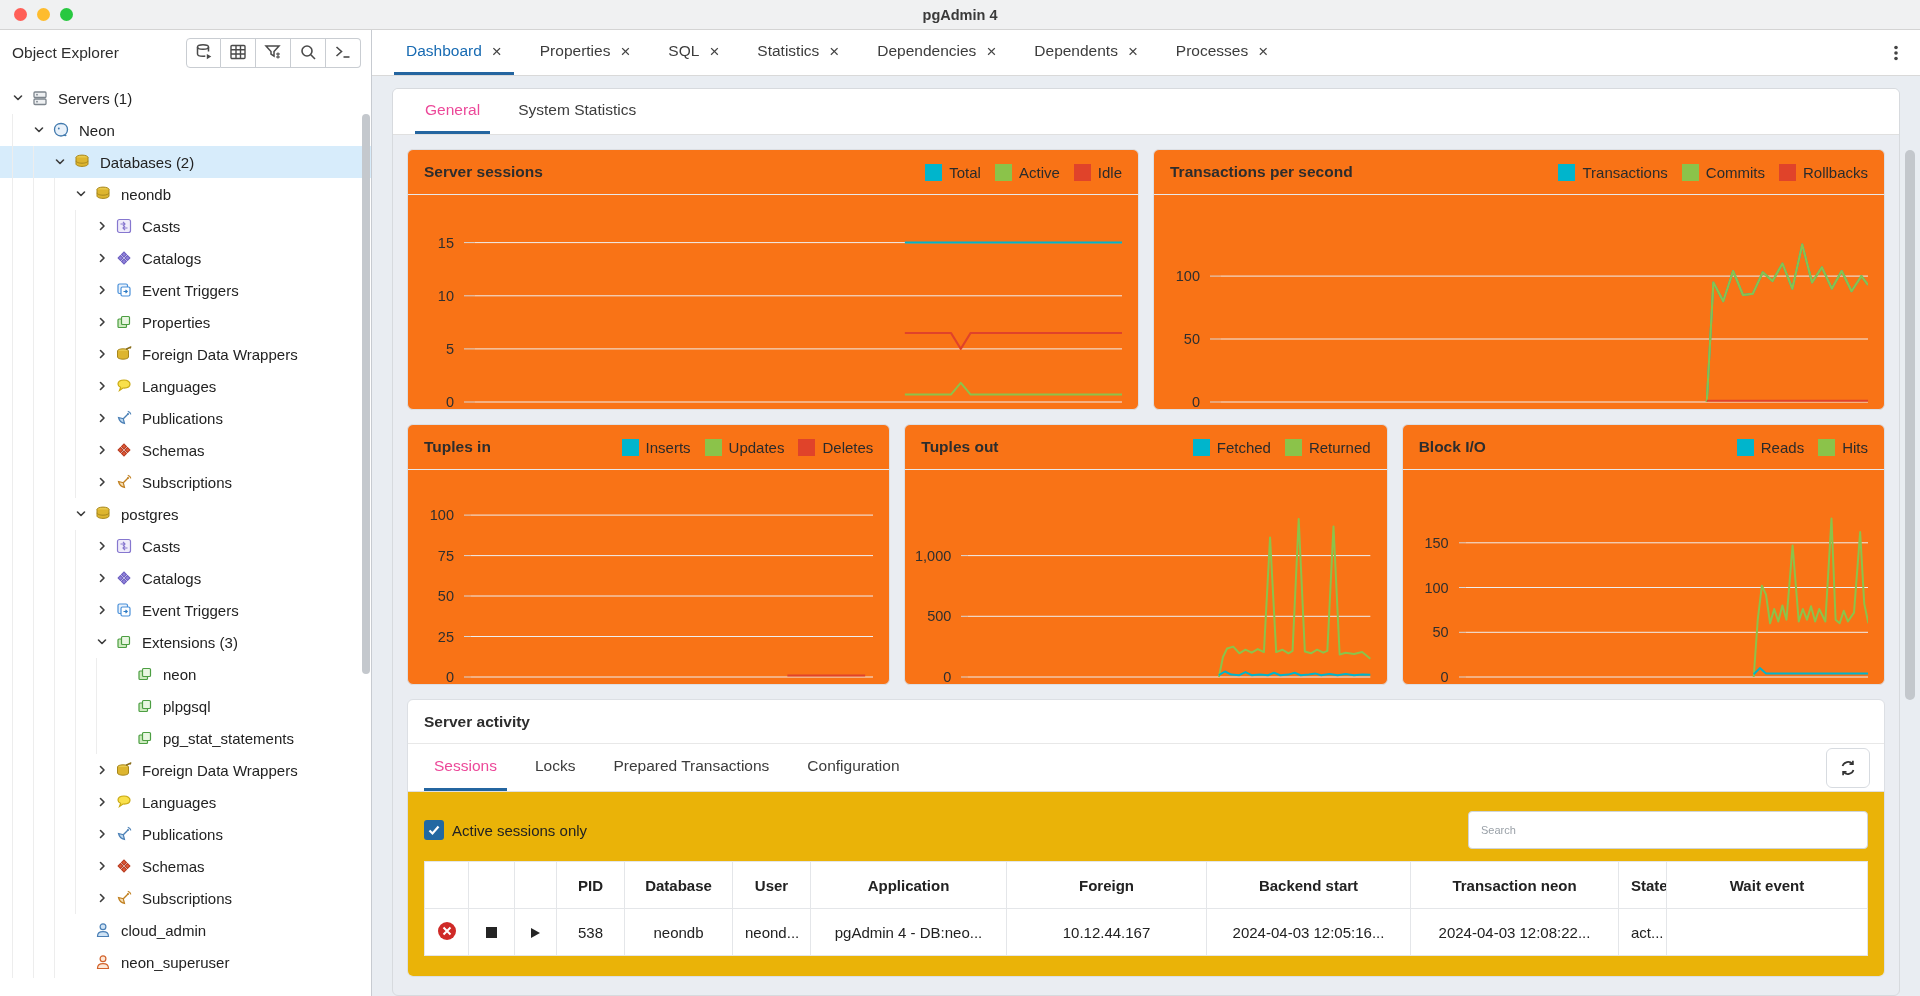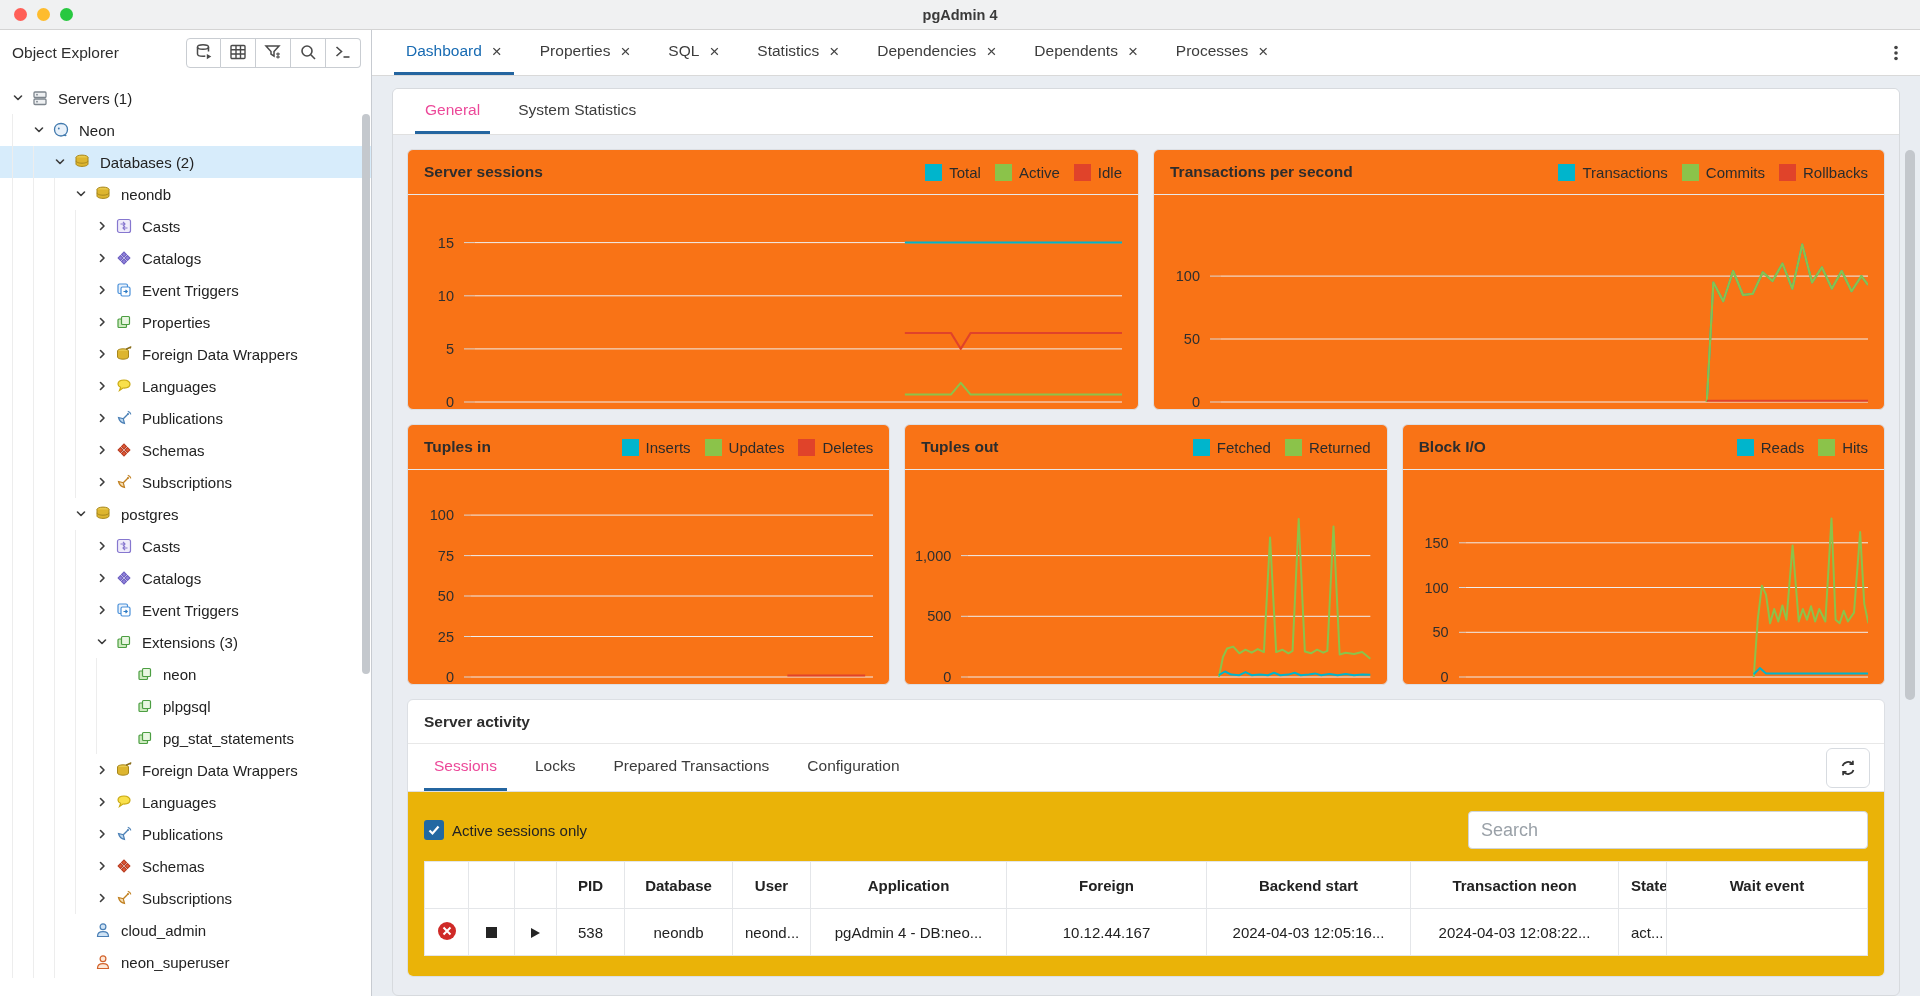--- a/index.html
+++ b/index.html
@@ -61,21 +61,21 @@
 
   
   .sa-card { background:#fff; border:1px solid #dcdfe4; border-radius:6px; overflow:hidden; }
   .sa-title { height:44px; display:flex; align-items:center; padding:0 16px; font-weight:700; font-size:15.5px; border-bottom:1px solid #e8e8e8; }
   .sa-tabs { height:48px; background:#fff; border-bottom:1px solid #e0e0e0; display:flex; align-items:stretch; padding-left:16px; position:relative; }
   .refresh-btn { position:absolute; right:14px; top:4px; width:44px; height:40px; background:#fff; border:1px solid #d7dbe0; border-radius:6px; display:flex; align-items:center; justify-content:center; cursor:pointer; }
   .sa-body { background:#eab308; padding:19px 16px 20px 16px; }
   .filter-row { display:flex; align-items:center; justify-content:space-between; margin-bottom:12px; }
   .chk-wrap { display:flex; align-items:center; font-size:15px; color:#222; }
   .chk { width:20px; height:20px; border-radius:3px; background:#2268a2; display:flex; align-items:center; justify-content:center; margin-right:8px; cursor:pointer; }
-  .search-input { width:400px; height:38px; border:1px solid #cfd4da; border-radius:4px; background:#fff; font-size:18px; padding:0 12px; font-family:"Liberation Sans",sans-serif; color:#333; }
+  .search-input { width:400px; height:38px; border:1px solid #cfd4da; border-radius:4px; background:#fff; font-size:11px; padding:0 12px; font-family:"Liberation Sans",sans-serif; color:#333; }
   .search-input::placeholder { color:#9aa1a8; }
   .sess-table { width:100%; border-collapse:collapse; table-layout:fixed; background:#fff; font-size:15px; border:1px solid #e4e6e9; }
   .sess-table th, .sess-table td { border-right:1px solid #e4e6e9; border-bottom:1px solid #e4e6e9; padding:0 12px; height:47px; text-align:center; white-space:nowrap; overflow:hidden; color:#222; }
   .sess-table th { font-weight:700; background:#fff; }
   .tc-ic { padding:0 !important; text-align:center !important; }
   .stop-ic { display:inline-block; width:11px; height:11px; background:#242424; }
   .expand-ic { display:inline-block; width:0; height:0; border-left:9px solid #242424; border-top:5.5px solid transparent; border-bottom:5.5px solid transparent; }
   .main-scroll { position:absolute; right:5px; top:74px; width:10px; height:550px; background:#c3c7cc; border-radius:5px; }
 </style>
 </head>

